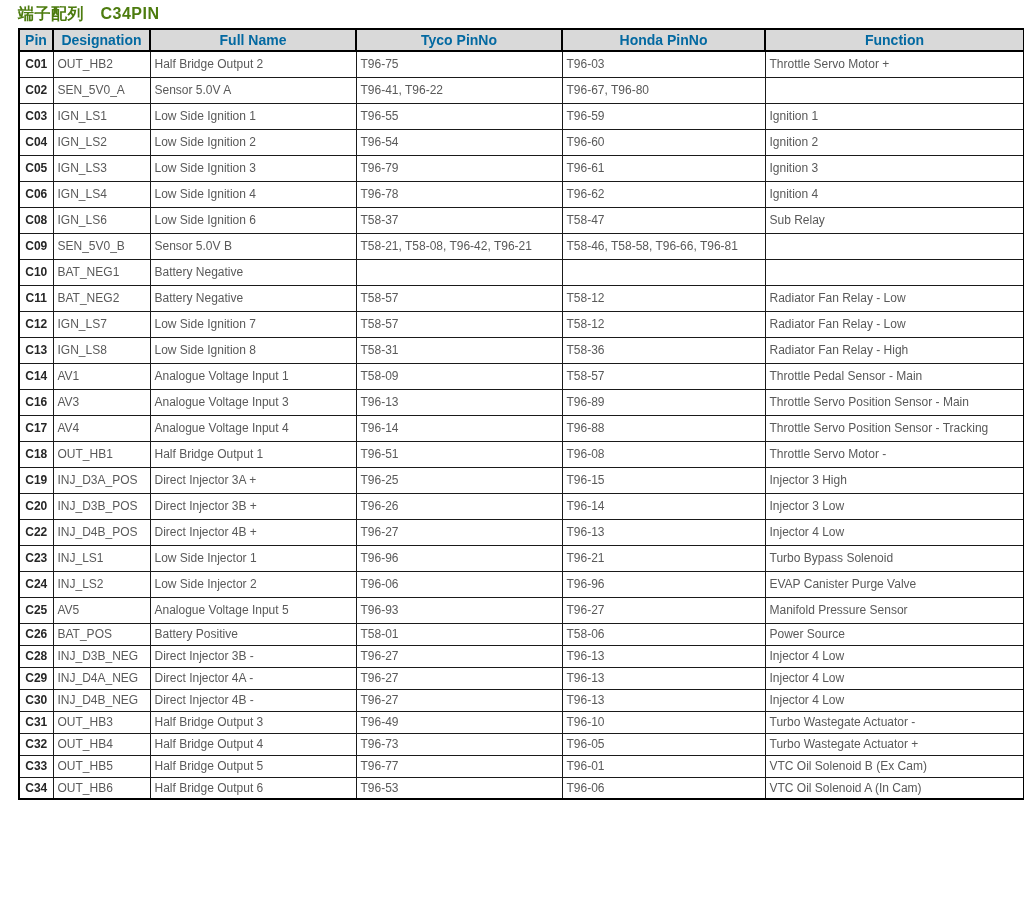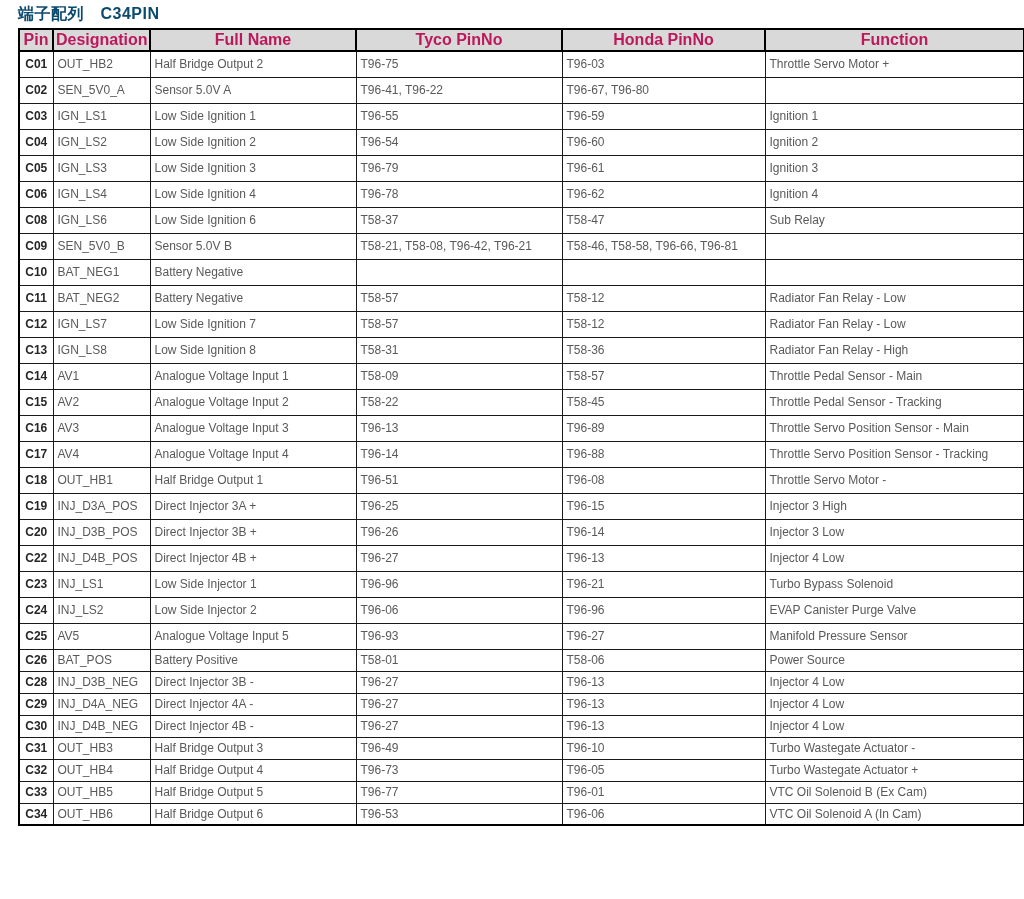--- a/index.html
+++ b/index.html
@@ -15,39 +15,39 @@
     background: #ffffff;
     overflow: hidden;
   }
   .title {
     position: absolute;
     left: 18px;
     top: 4px;
     margin: 0;
     font-size: 16px;
     font-weight: bold;
-    color: #0c4a6e;
+    color: #4d7c0f;
     letter-spacing: 0.5px;
     white-space: pre;
   }
   table.pin-table {
     position: absolute;
     left: 18px;
     top: 28px;
     width: 1005px;
     border-collapse: collapse;
     table-layout: fixed;
     border: 2px solid #000000;
   }
   table.pin-table th {
     border: 2px solid #000000;
     background: #d9d9d9;
-    font-size: 16px;
+    font-size: 14px;
     font-weight: bold;
-    color: #be185d;
+    color: #0369a1;
     text-align: center;
     height: 18px;
     padding: 1px 2px;
     overflow: hidden;
     white-space: nowrap;
   }
   table.pin-table td {
     border: 1px solid #1a1a1a;
     font-size: 12px;
     color: #595959;
@@ -190,28 +190,20 @@
         </tr>
         <tr class="tall">
           <td class="pin">C14</td>
           <td>AV1</td>
           <td>Analogue Voltage Input 1</td>
           <td>T58-09</td>
           <td>T58-57</td>
           <td>Throttle Pedal Sensor - Main</td>
         </tr>
         <tr class="tall">
-          <td class="pin">C15</td>
-          <td>AV2</td>
-          <td>Analogue Voltage Input 2</td>
-          <td>T58-22</td>
-          <td>T58-45</td>
-          <td>Throttle Pedal Sensor - Tracking</td>
-        </tr>
-        <tr class="tall">
           <td class="pin">C16</td>
           <td>AV3</td>
           <td>Analogue Voltage Input 3</td>
           <td>T96-13</td>
           <td>T96-89</td>
           <td>Throttle Servo Position Sensor - Main</td>
         </tr>
         <tr class="tall">
           <td class="pin">C17</td>
           <td>AV4</td>

